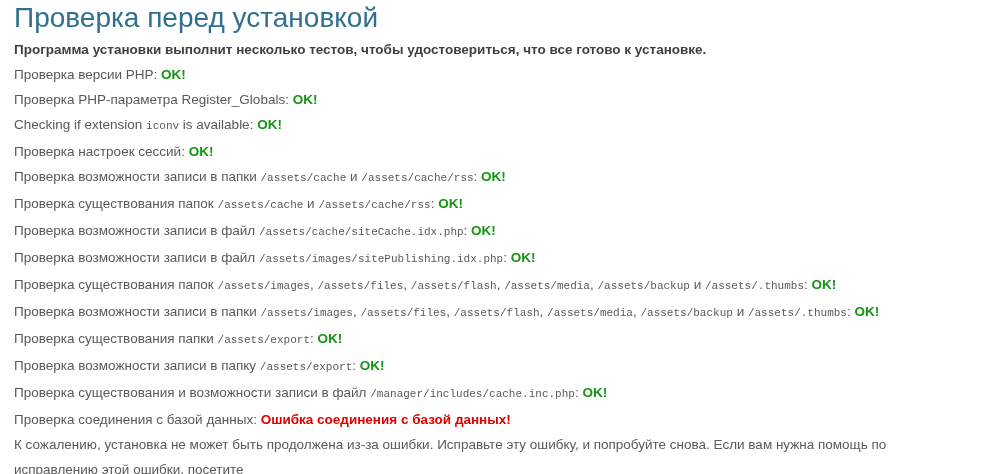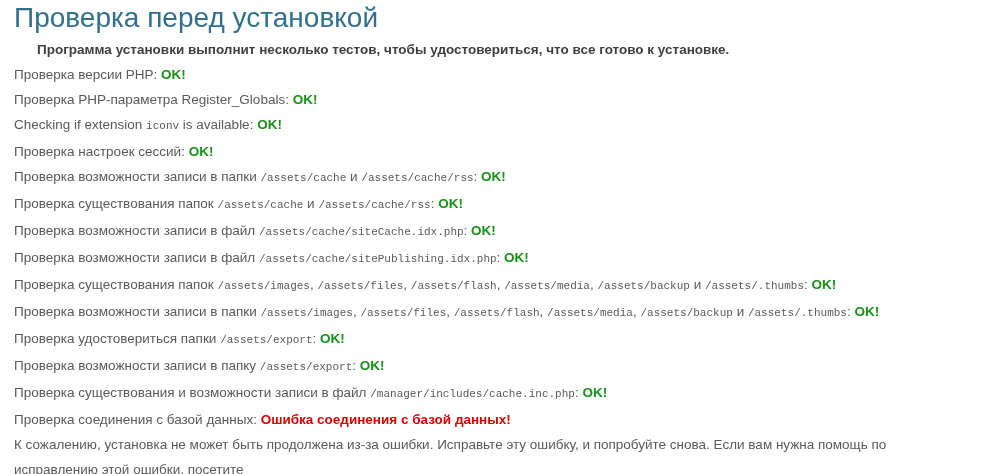--- a/index.html
+++ b/index.html
@@ -24,21 +24,20 @@
     margin: 0 0 6px 0;
   }
   p {
     margin: 0;
     font-size: 13.5px;
     line-height: 25px;
   }
   p.intro {
     font-weight: bold;
     color: var(--intro-text, #3f3f3f);
-    margin-left: 23px;
   }
   .check-line .mono {
     font-family: "Liberation Mono", "DejaVu Sans Mono", monospace;
     font-size: 11px;
   }
   .check-line .ok {
     color: var(--ok-green, #169416);
     font-weight: bold;
   }
   .check-line .err {
@@ -55,24 +54,24 @@
   <p class="intro">Программа установки выполнит несколько тестов, чтобы удостовериться, что все готово к установке.</p>
 
   <div id="checks">
       <p class="check-line"><span>Проверка версии PHP: </span><span class="ok">OK!</span></p>
       <p class="check-line"><span>Проверка PHP-параметра Register_Globals: </span><span class="ok">OK!</span></p>
       <p class="check-line"><span>Checking if extension </span><span class="mono">iconv</span><span> is available: </span><span class="ok">OK!</span></p>
       <p class="check-line"><span>Проверка настроек сессий: </span><span class="ok">OK!</span></p>
       <p class="check-line"><span>Проверка возможности записи в папки </span><span class="mono">/assets/cache</span><span> и </span><span class="mono">/assets/cache/rss</span><span>: </span><span class="ok">OK!</span></p>
       <p class="check-line"><span>Проверка существования папок </span><span class="mono">/assets/cache</span><span> и </span><span class="mono">/assets/cache/rss</span><span>: </span><span class="ok">OK!</span></p>
       <p class="check-line"><span>Проверка возможности записи в файл </span><span class="mono">/assets/cache/siteCache.idx.php</span><span>: </span><span class="ok">OK!</span></p>
-      <p class="check-line"><span>Проверка возможности записи в файл </span><span class="mono">/assets/cache/sitePublishing.idx.php</span><span>: </span><span class="ok">OK!</span></p>
+      <p class="check-line"><span>Проверка возможности записи в файл </span><span class="mono">/assets/images/sitePublishing.idx.php</span><span>: </span><span class="ok">OK!</span></p>
       <p class="check-line"><span>Проверка существования папок </span><span class="mono">/assets/images</span><span>, </span><span class="mono">/assets/files</span><span>, </span><span class="mono">/assets/flash</span><span>, </span><span class="mono">/assets/media</span><span>, </span><span class="mono">/assets/backup</span><span> и </span><span class="mono">/assets/.thumbs</span><span>: </span><span class="ok">OK!</span></p>
       <p class="check-line"><span>Проверка возможности записи в папки </span><span class="mono">/assets/images</span><span>, </span><span class="mono">/assets/files</span><span>, </span><span class="mono">/assets/flash</span><span>, </span><span class="mono">/assets/media</span><span>, </span><span class="mono">/assets/backup</span><span> и </span><span class="mono">/assets/.thumbs</span><span>: </span><span class="ok">OK!</span></p>
-      <p class="check-line"><span>Проверка удостовериться папки </span><span class="mono">/assets/export</span><span>: </span><span class="ok">OK!</span></p>
+      <p class="check-line"><span>Проверка существования папки </span><span class="mono">/assets/export</span><span>: </span><span class="ok">OK!</span></p>
       <p class="check-line"><span>Проверка возможности записи в папку </span><span class="mono">/assets/export</span><span>: </span><span class="ok">OK!</span></p>
       <p class="check-line"><span>Проверка существования и возможности записи в файл </span><span class="mono">/manager/includes/cache.inc.php</span><span>: </span><span class="ok">OK!</span></p>
       <p class="check-line"><span>Проверка соединения с базой данных: </span><span class="err">Ошибка соединения с базой данных!</span></p>
     </div>
 
 
   <p class="footer-para"><span>К сожалению, установка не может быть продолжена из-за ошибки. Исправьте эту ошибку, и попробуйте снова. Если вам нужна помощь по исправлению этой ошибки, посетите </span></p>
 </div>
 
 </body></html>

